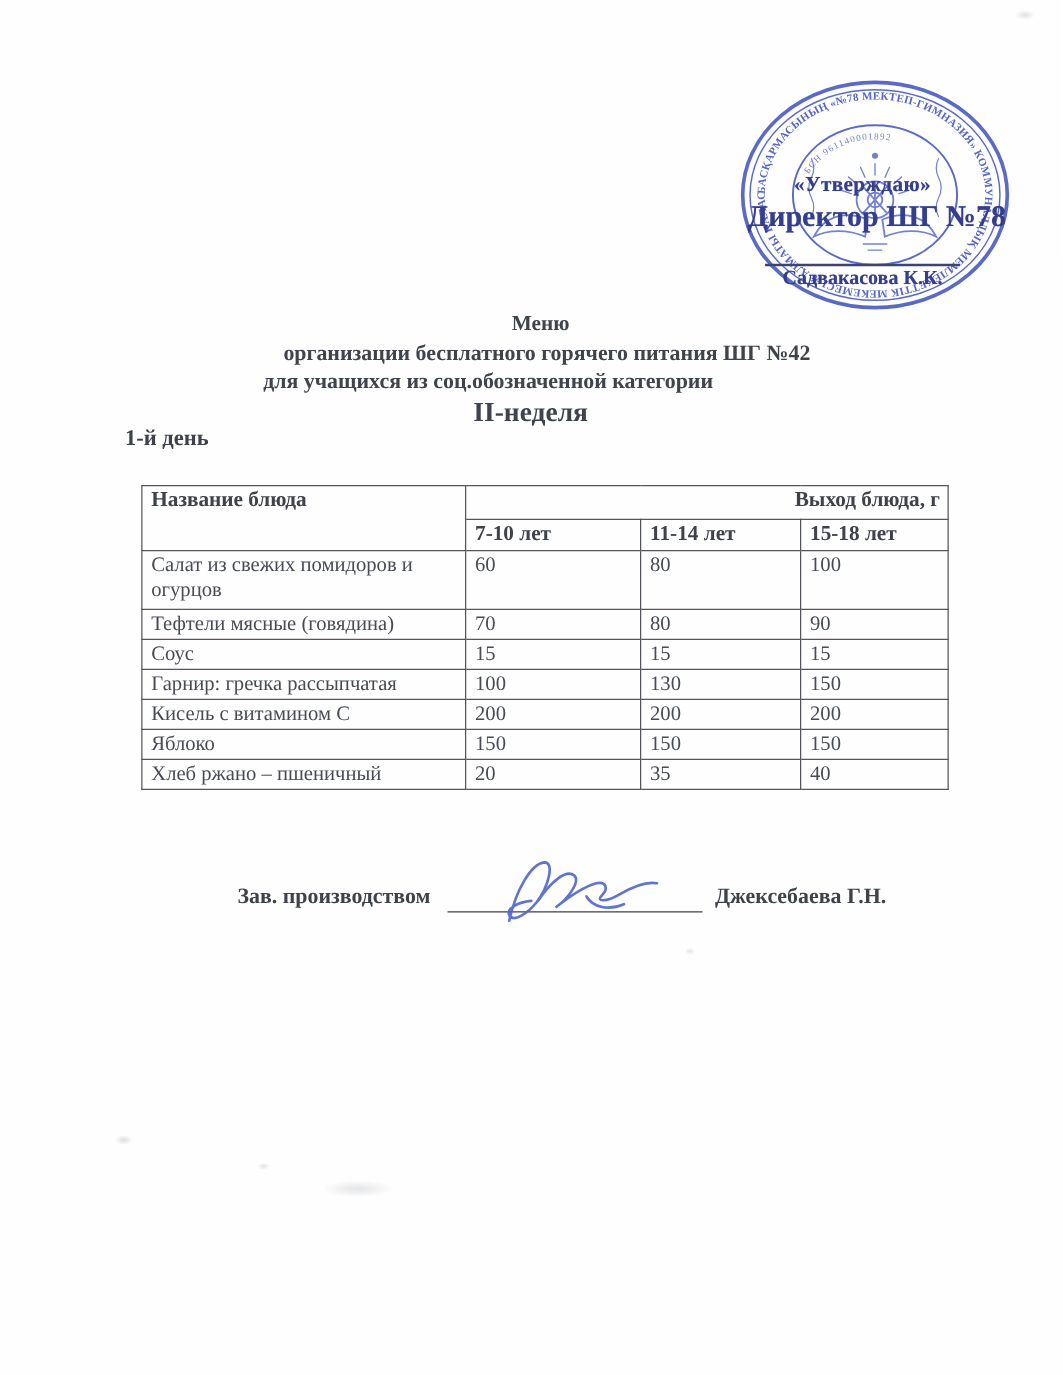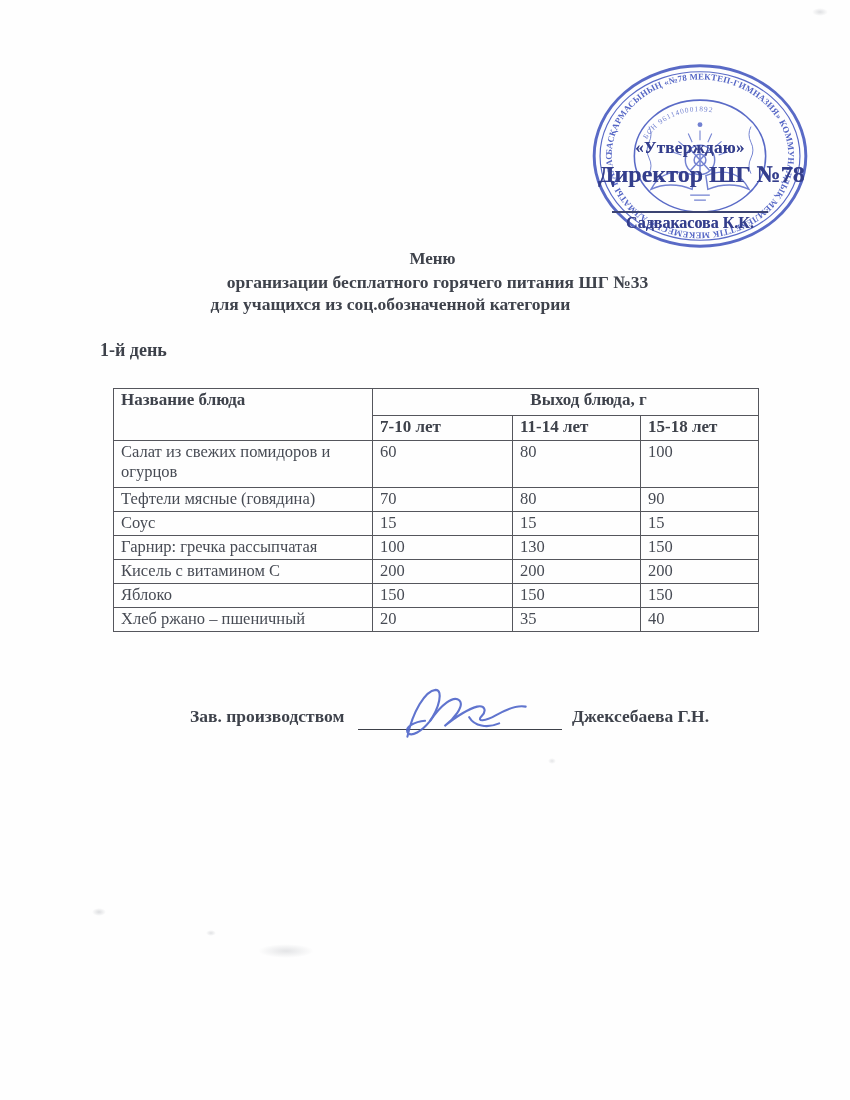--- a/index.html
+++ b/index.html
@@ -43,21 +43,21 @@
   }
   .menu-table th { font-weight:bold; font-size:17px; color:#3e424b; }
   .menu-table .c1 { width:259px; }
   .menu-table .c2 { width:140px; }
   .menu-table .c3 { width:128px; }
   .menu-table .c4 { width:118px; }
   .menu-table tr.hdr1 th { height:27px; }
   .menu-table tr.hdr2 th { height:25px; }
   .menu-table tr.r-tall td { height:47px; }
   .menu-table tr.r td { height:24px; }
-  .menu-table th.group-hdr { text-align:center; padding-left:52px; }
+  .menu-table th.group-hdr { text-align:right; padding-left:52px; }
   
   .footer { position:absolute; left:190px; top:699px; width:570px; height:70px; color:#3e424b; }
   .footer .f-label { position:absolute; left:0; top:7px; font-size:17.5px; font-weight:bold;text-align:right; }
   .footer .f-line { position:absolute; left:168px; top:30px; width:204px; border-top:1.5px solid #3d4049; }
   .footer .f-sig { position:absolute; left:198px; top:-18px; width:150px; height:68px; z-index:2; }
   .footer .f-name { position:absolute; left:382px; top:7px; font-size:17.5px; font-weight:bold; white-space:nowrap; }
   
   .speck { position:absolute; border-radius:50%; pointer-events:none; }
   .sp1 { left:258px; top:944px; width:56px; height:14px; background:radial-gradient(ellipse, rgba(120,125,135,.20), transparent 70%); }
   .sp2 { left:92px; top:908px; width:14px; height:8px;  background:radial-gradient(ellipse, rgba(120,125,135,.25), transparent 70%); }
@@ -115,22 +115,23 @@
 
   <div class="approval">
     <div class="l1">«Утверждаю»</div>
     <div class="l2">Директор ШГ №78</div>
     <div class="sig-rule"></div>
     <div class="l3">Садвакасова К.К.</div>
   </div>
 
   <div class="title-block">
     <div class="t1">Меню</div>
-    <div class="t2">организации бесплатного горячего питания ШГ №33</div>
+    <div class="t2">организации бесплатного горячего питания ШГ №42</div>
     <div class="t3">для учащихся из соц.обозначенной категории</div>
+    <div class="t4">II-неделя</div>
   </div>
 
   <div class="day-label">1-й день</div>
 
   <table class="menu-table">
     <colgroup>
       <col class="c1">
         <col class="c2">
         <col class="c3">
         <col class="c4">

